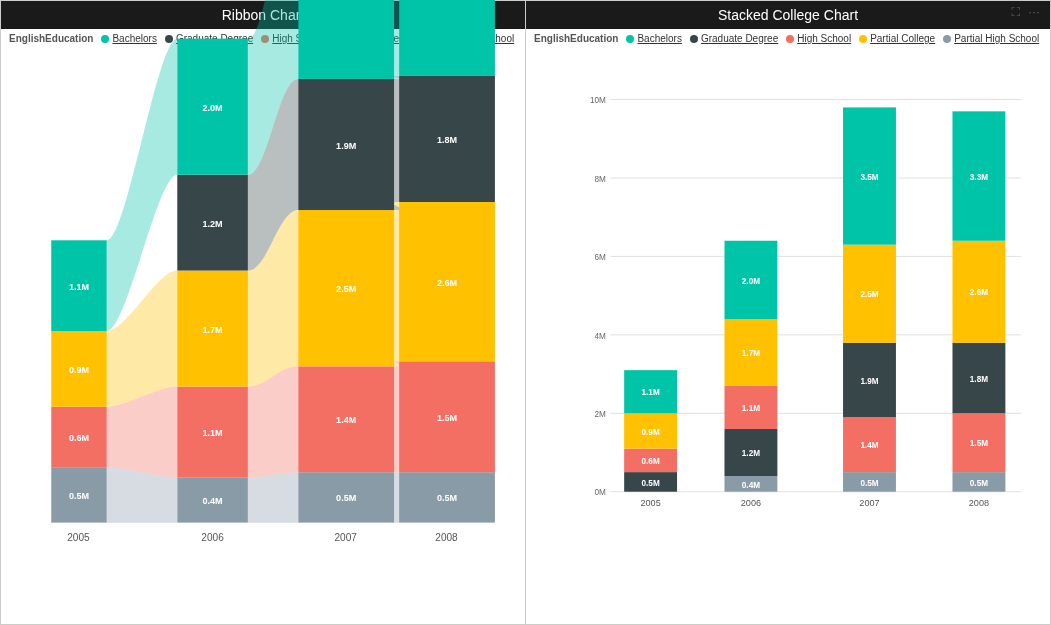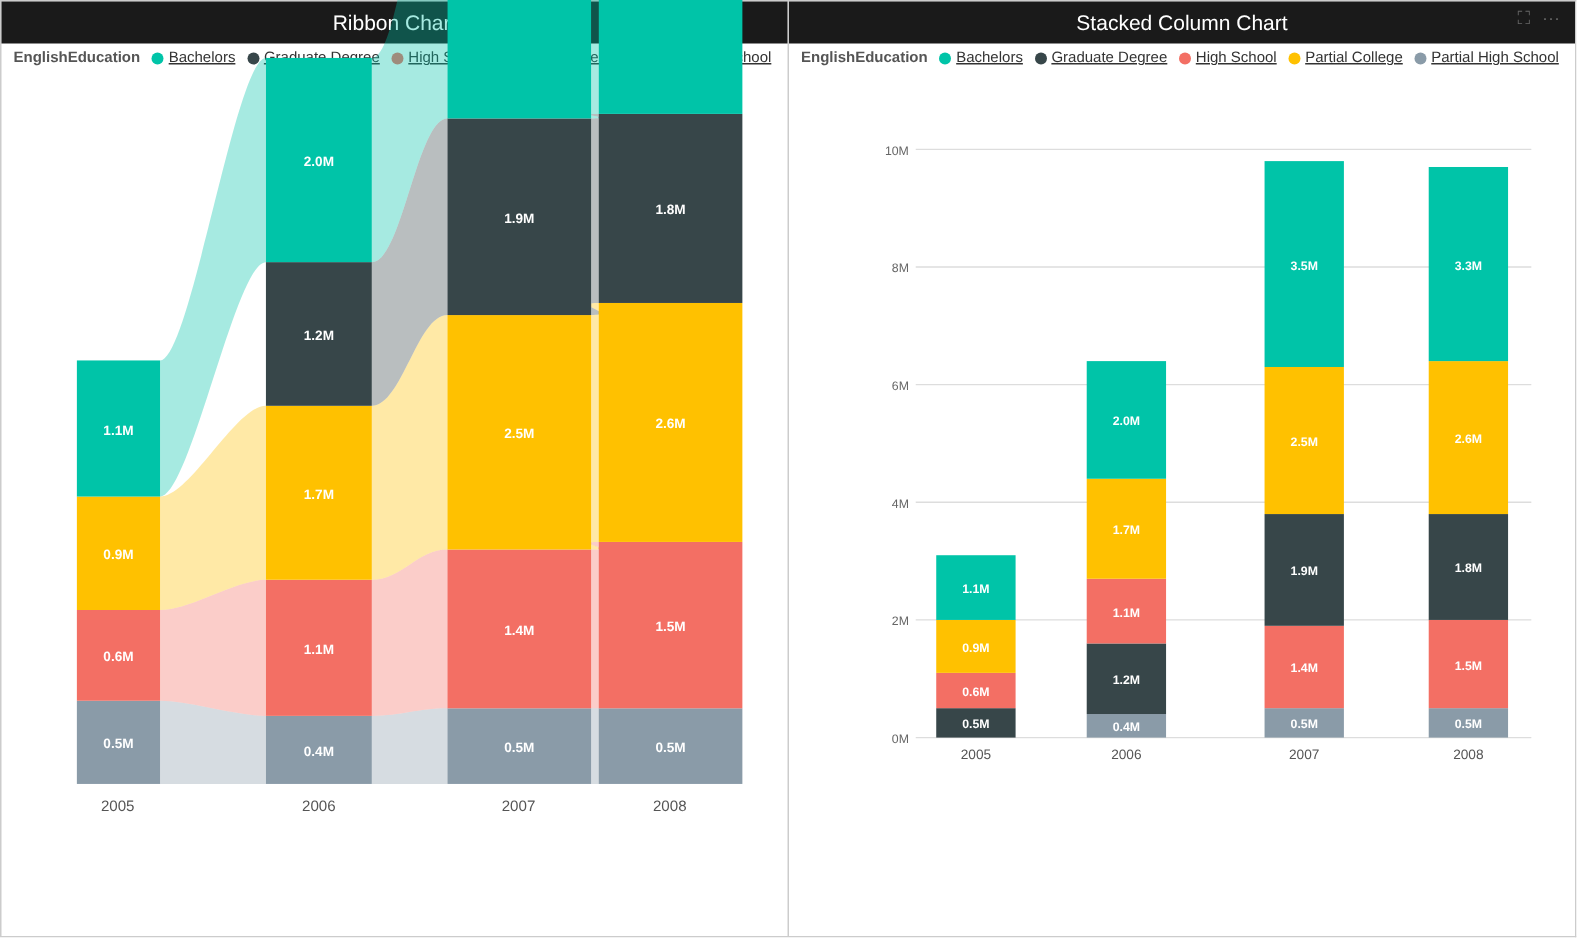--- a/index.html
+++ b/index.html
@@ -203,21 +203,21 @@
         <text x="422" y="468" text-anchor="middle" fill="#555" font-size="10">2008</text>
       </svg>
     </div>
 </div>
 
 <div class="chart-panel" style="border-left:none;">
   <div style="display:flex;justify-content:flex-end;padding:2px 6px;gap:8px;position:absolute;top:2px;right:4px;z-index:10;">
     <span style="font-size:12px;color:#666;cursor:pointer;">⛶</span>
     <span style="font-size:12px;color:#666;cursor:pointer;">···</span>
   </div>
-  <div class="chart-title">Stacked Column Chart</div>
+  <div class="chart-title">Stacked College Chart</div>
   <div class="legend">
     <span style="color:#555;font-weight:600;font-size:10px;">EnglishEducation</span>
     <div class="legend-item">
       <span class="legend-dot" style="background:#00C4A8;"></span>
       <span>Bachelors</span>
     </div>
     <div class="legend-item">
       <span class="legend-dot" style="background:#374649;"></span>
       <span>Graduate Degree</span>
     </div>

